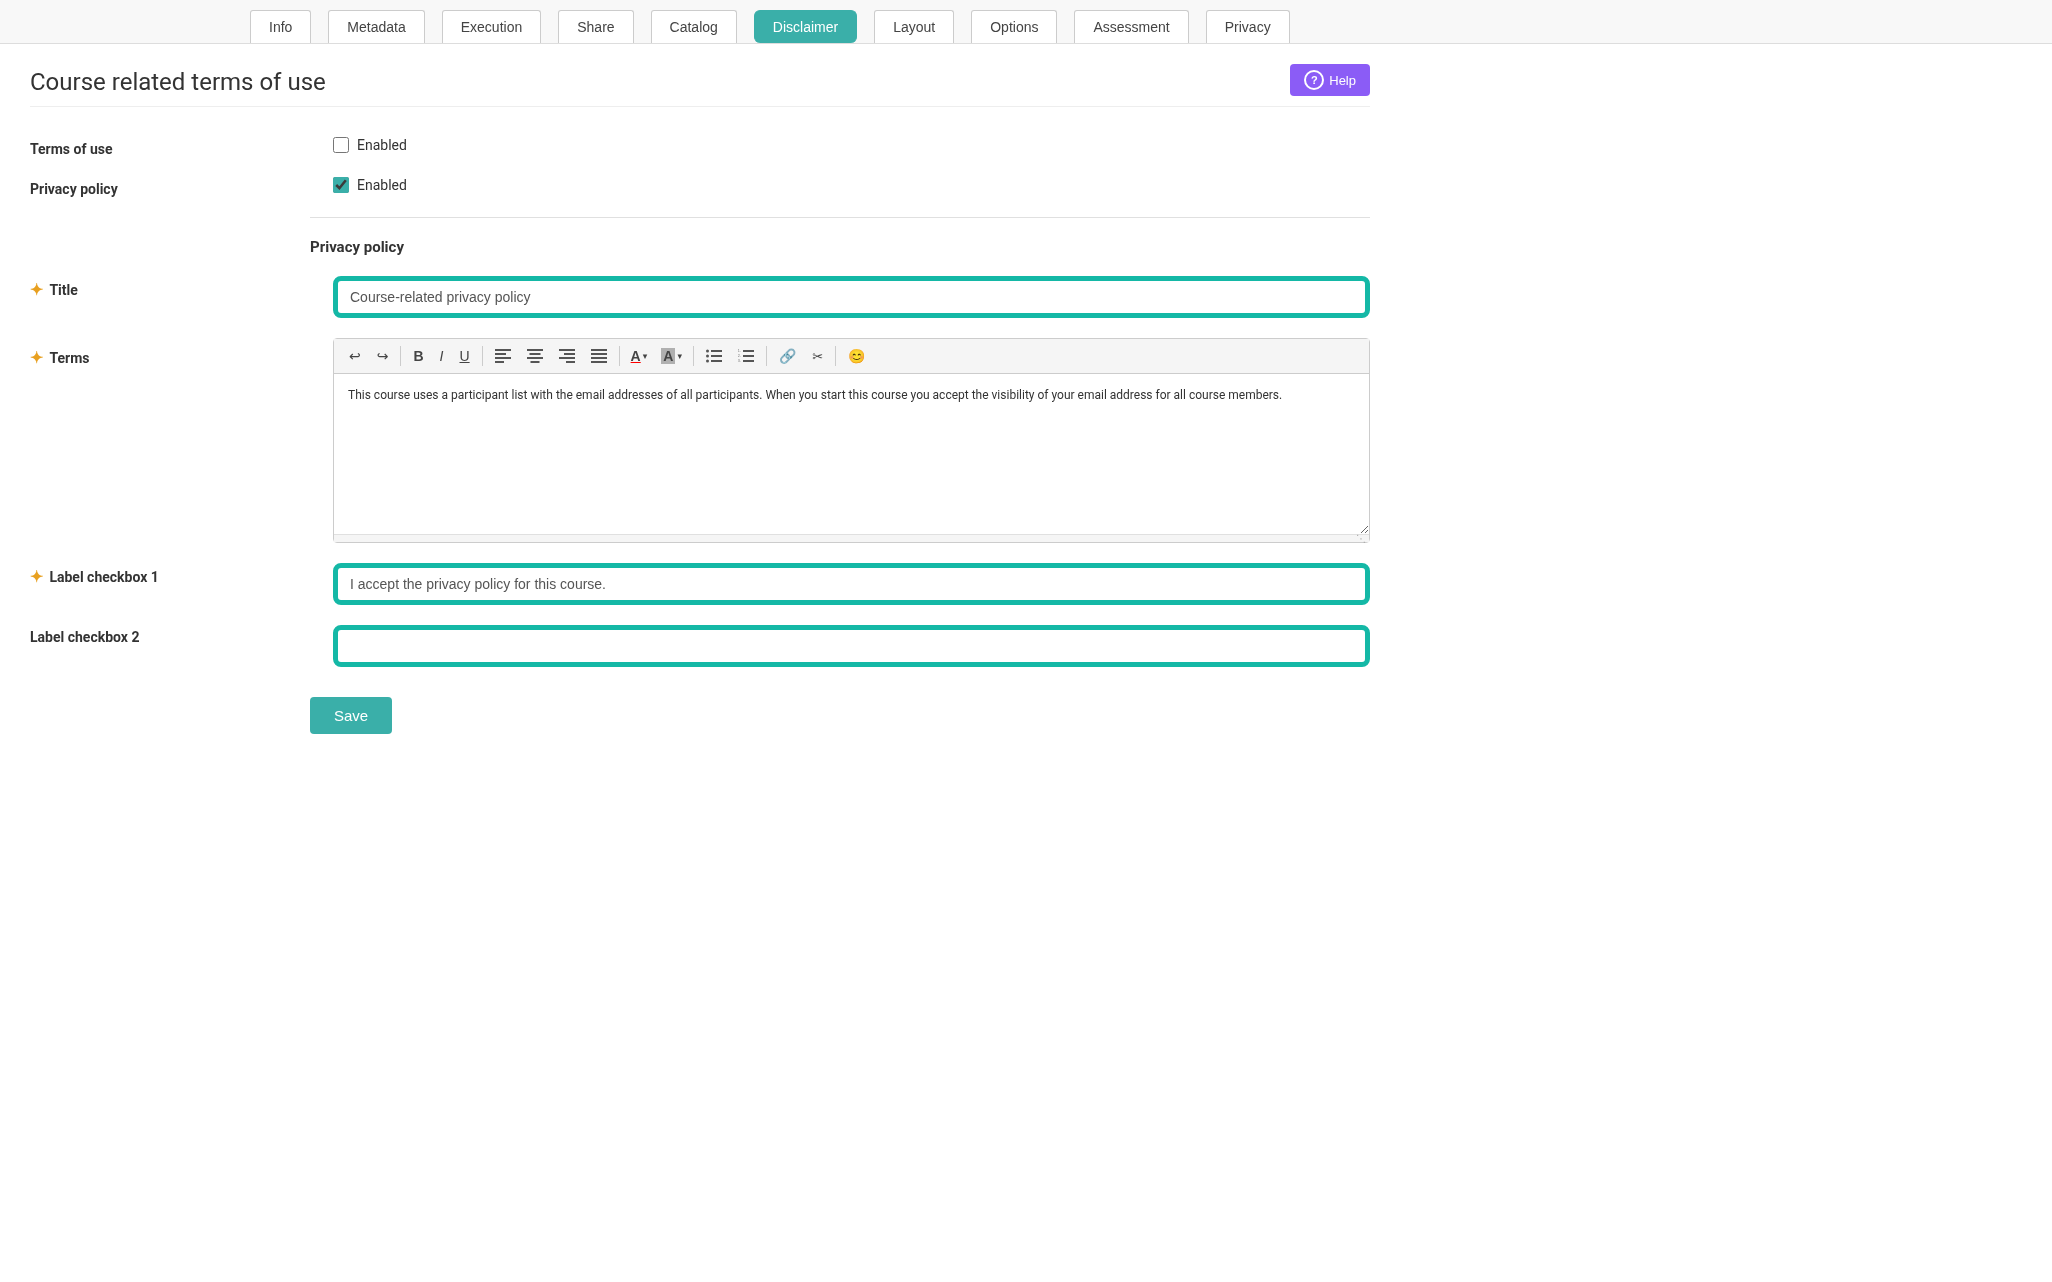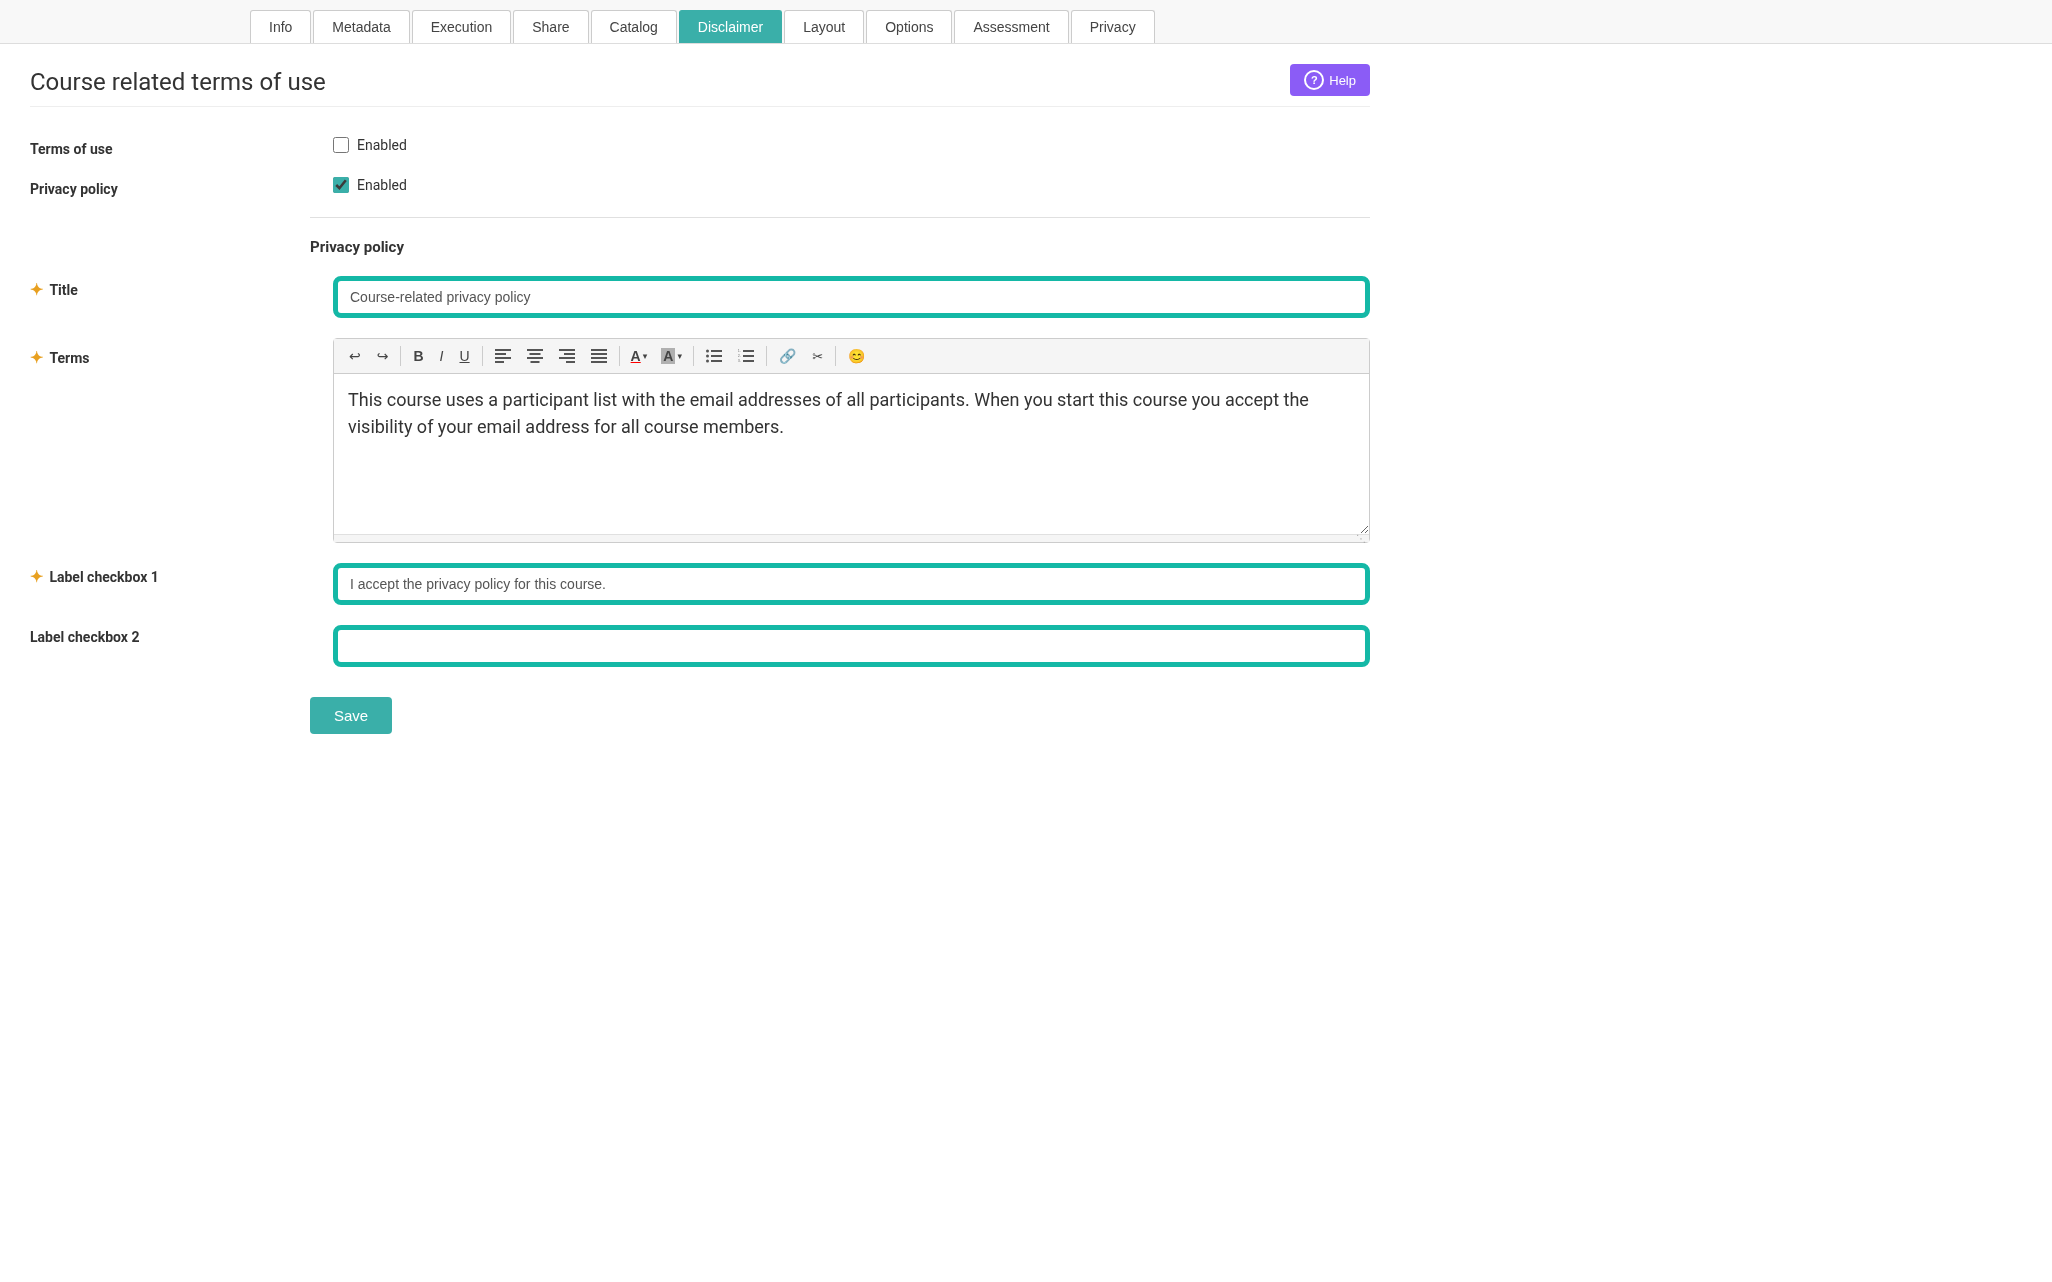--- a/index.html
+++ b/index.html
@@ -5,21 +5,21 @@
     * { box-sizing: border-box; margin: 0; padding: 0; }
     body {
       font-family: -apple-system, BlinkMacSystemFont, "Segoe UI", Roboto, Arial, sans-serif;
       font-size: 14px;
       background: #fff;
       color: #333;
     }
 
     .tab-bar {
       display: flex;
-      gap: 0;
+      gap: 15px;
       padding: 10px 0 0 250px;
       border-bottom: 1px solid #ddd;
       background: #f8f8f8;
     }
 
     .tab {
       padding: 8px 18px;
       border: 1px solid #ccc;
       border-bottom: none;
       background: #fff;
@@ -27,20 +27,21 @@
       font-size: 14px;
       color: #444;
       margin-right: 2px;
       border-radius: 3px 3px 0 0;
     }
 
     .tab.active {
       background: #3aafa9;
       color: #fff;
       border-color: #3aafa9;
+      border-radius: 6px;
     }
 
     .main-content {
       padding: 20px 30px 30px 30px;
       max-width: 1400px;
     }
 
     .page-header {
       display: flex;
       justify-content: space-between;
@@ -181,21 +182,21 @@
       margin: 0 3px;
     }
 
     .toolbar-btn.bold { font-weight: bold; }
     .toolbar-btn.italic { font-style: italic; }
     .toolbar-btn.underline { text-decoration: underline; }
 
     .editor-body {
       min-height: 160px;
       padding: 12px 14px;
-      font-size: 18px;
+      font-size: 12px;
       color: #333;
       line-height: 1.5;
       background: #fff;
       resize: vertical;
       overflow: auto;
     }
 
     .editor-resize-handle {
       height: 8px;
       background: #f5f5f5;

